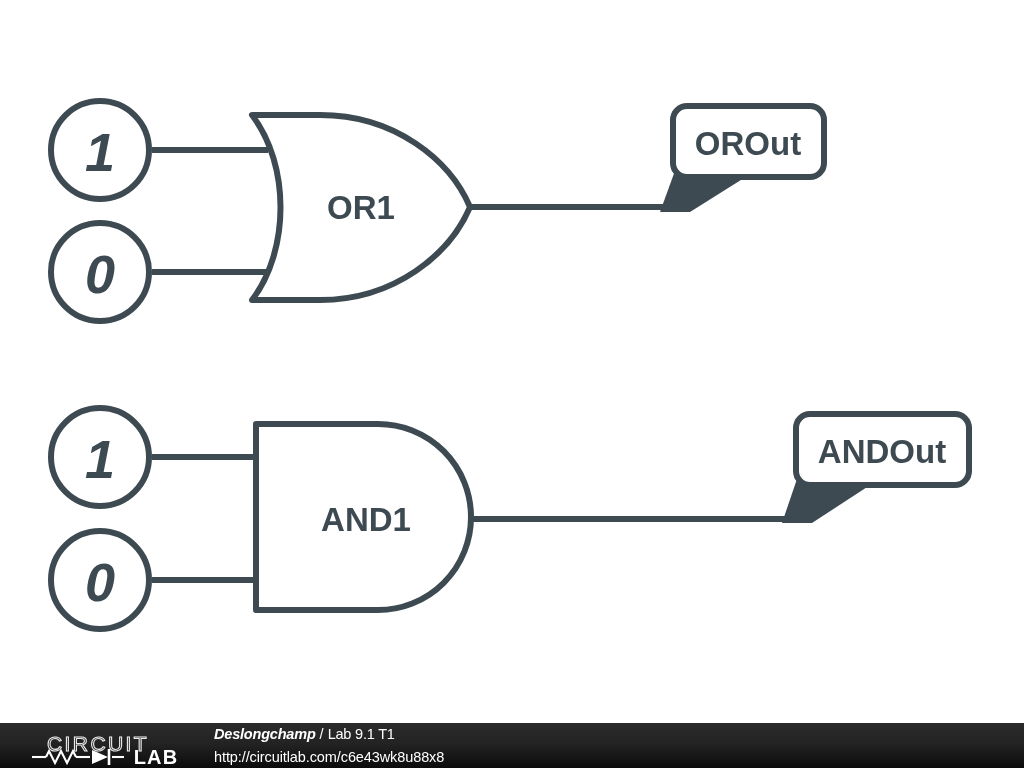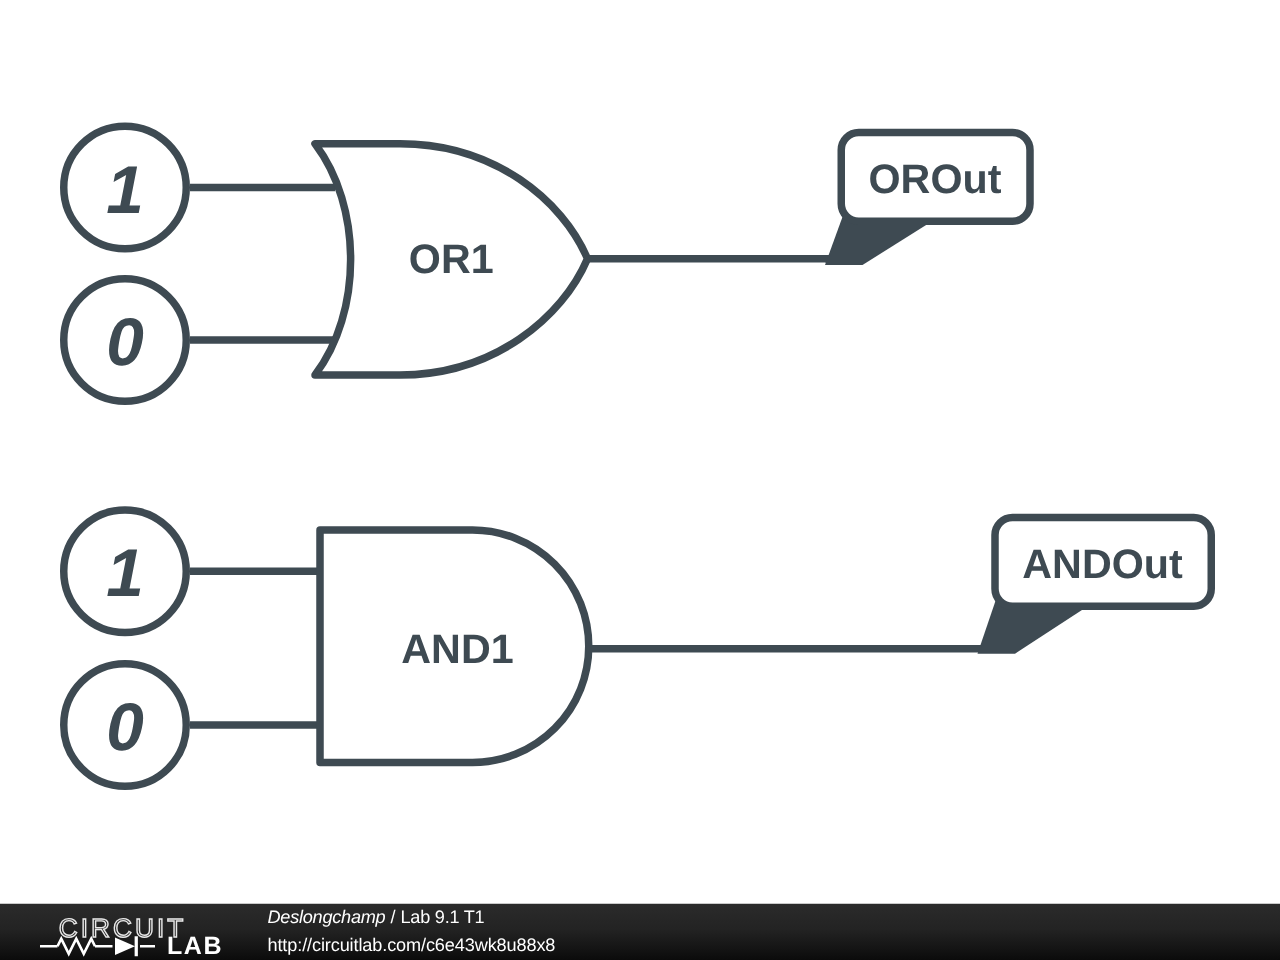--- a/index.html
+++ b/index.html
@@ -61,21 +61,21 @@
     color: #ffffff;
     line-height: 1.12;
   }
 
   .meta-line-1 {
     font-size: 14.5px;
     white-space: nowrap;
   }
   .meta-author {
     font-style: italic;
-    font-weight: normal;
+    font-weight: bold;
     letter-spacing: -0.2px;
   }
   .meta-sep { font-style: normal; font-weight: normal; }
   .meta-doc { font-weight: normal; letter-spacing: -0.2px; }
 
   .meta-line-2 {
     font-size: 14.5px;
     white-space: nowrap;
     letter-spacing: -0.1px;
     margin-top: 6px;

